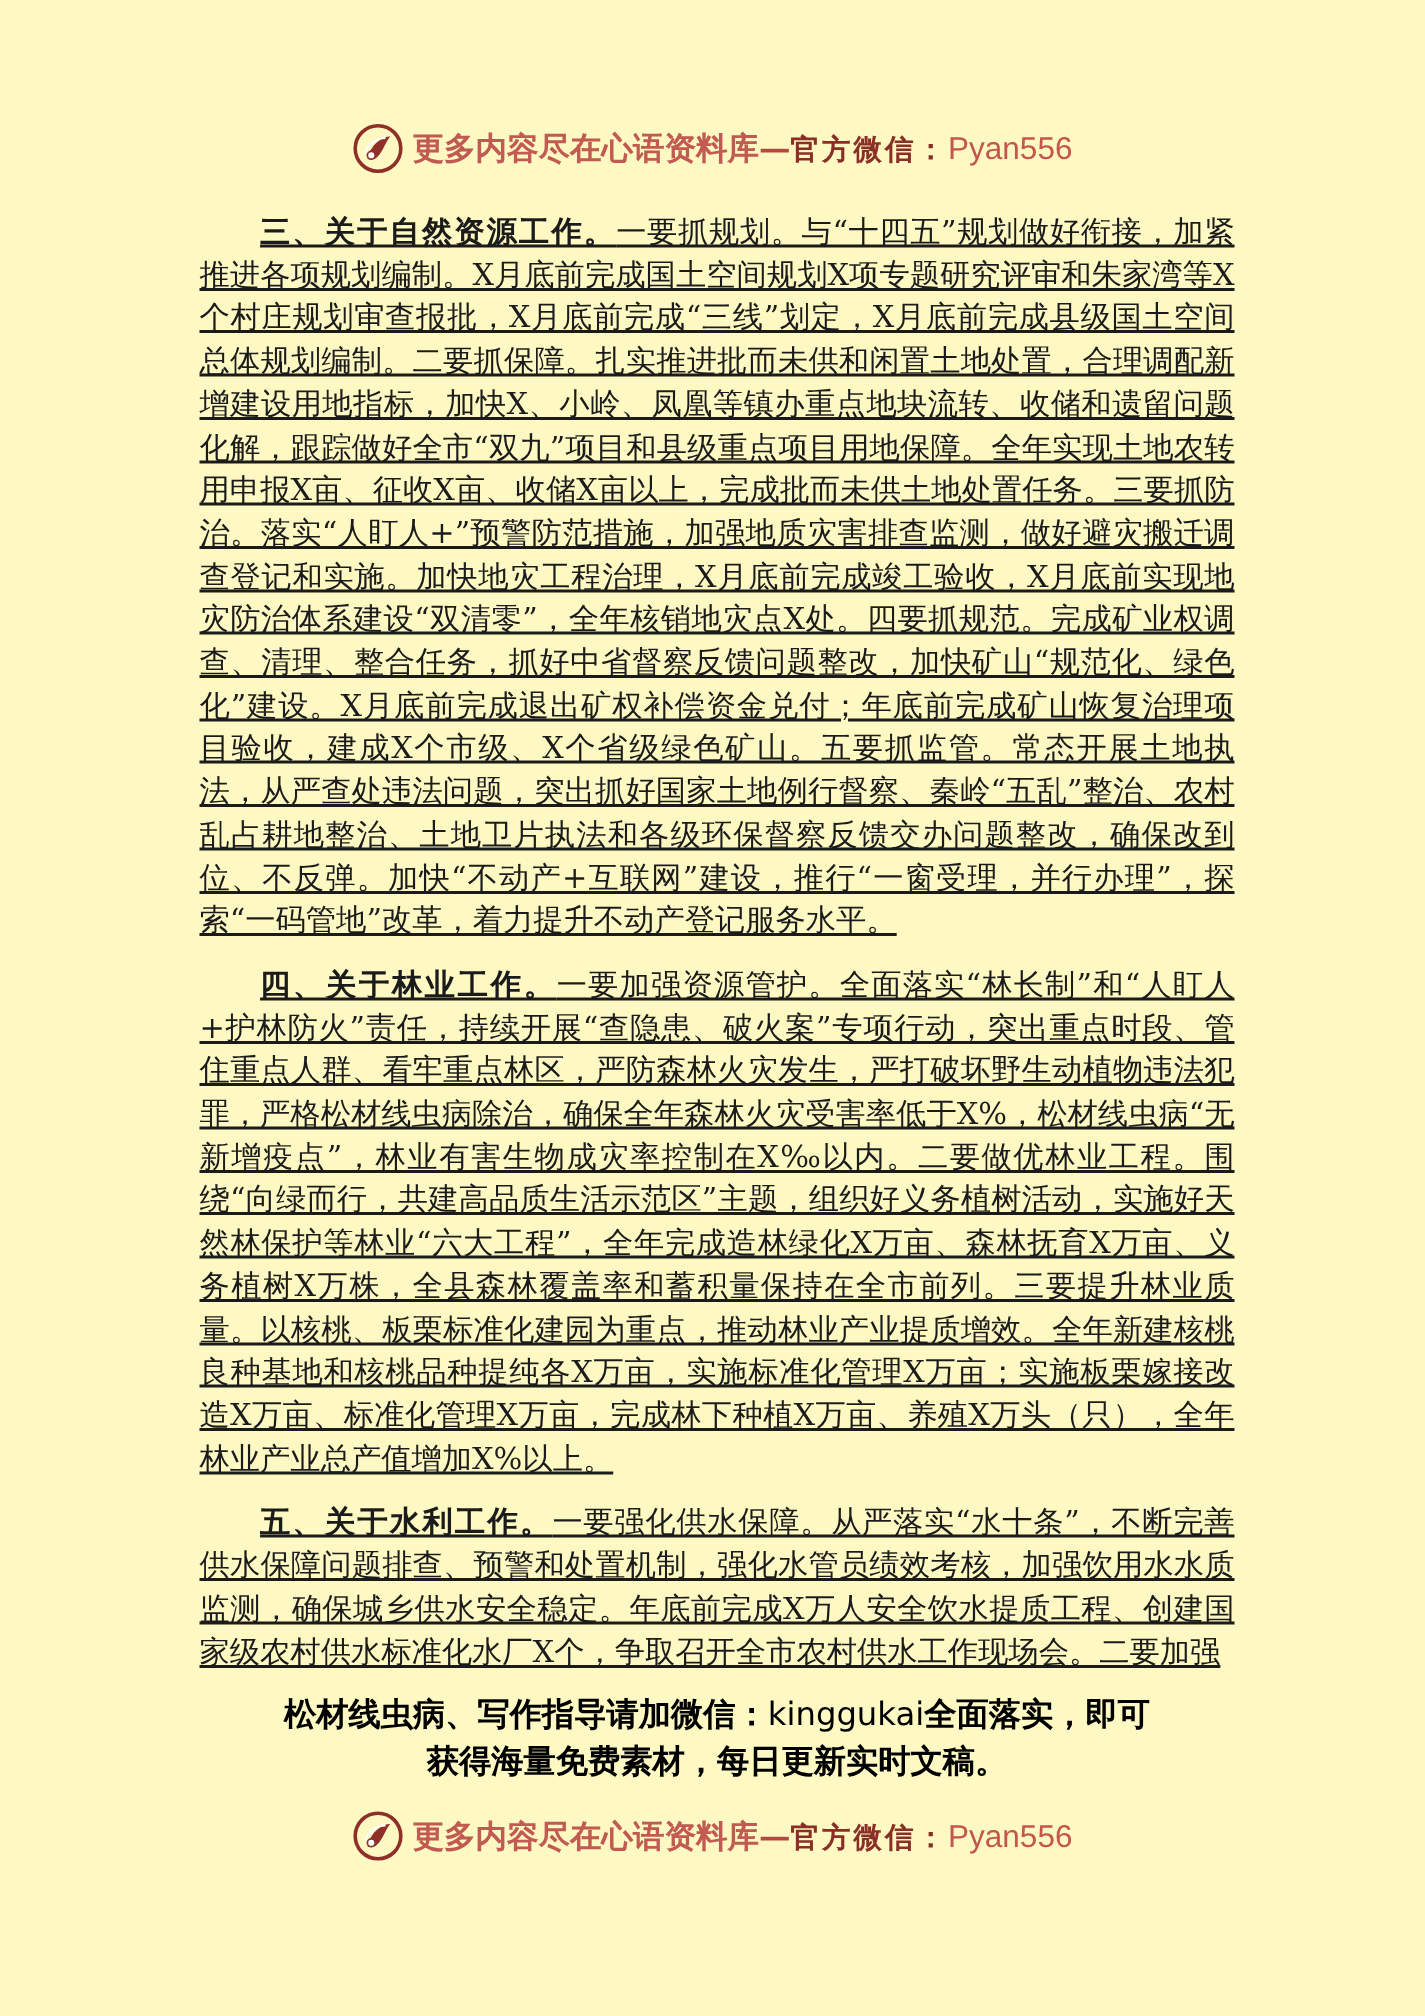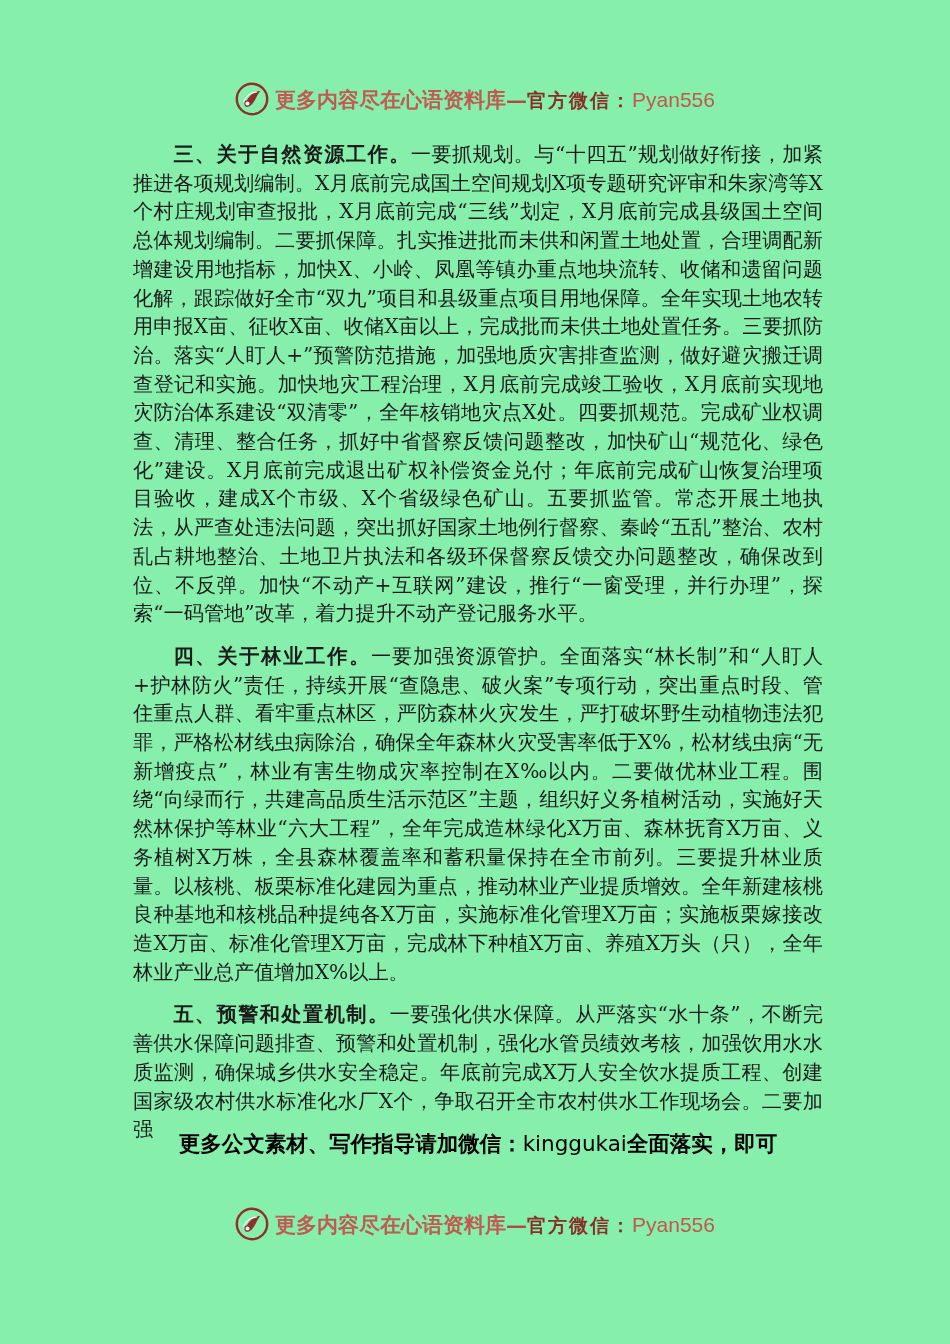--- a/index.html
+++ b/index.html
@@ -7,21 +7,21 @@
     padding: 0;
     background: #ffffff;
   }
   body {
     font-family: "DejaVu Serif", "Liberation Serif", serif;
   }
   .page {
     position: relative;
     width: 950px;
     height: 1344px;
-    background: #86efac;
+    background: #fef9c3;
     overflow: hidden;
     box-sizing: border-box;
   }
 
   
   .watermark {
     position: absolute;
     left: 0;
     width: 950px;
     display: flex;
@@ -65,21 +65,21 @@
     font-family: "DejaVu Serif", "Liberation Serif", serif;
     font-size: 20.2px;
     line-height: 28.7px;
     color: #1b1b1b;
     text-align: justify;
     text-justify: inter-ideograph;
     margin: 0 0 0 0;
     letter-spacing: 0px;
   }
   .para + .para { margin-top: 14px; }
-  .para.indent { text-indent: 2em; }
+  .para.indent { text-indent: 2em; text-decoration: underline; }
   .para b, .para .hd {
     font-weight: 700;
     letter-spacing: 1px;
   }
 
   
   .promo {
     position: absolute;
     left: 133px;
     top: 1128px;
@@ -114,26 +114,27 @@
     <span class="wm-text"><span>更多内容尽在心语资料库</span><span class="wm-dash">—</span><span class="wm-mid">官方微信：</span><span class="wm-id">Pyan556</span></span>
   </div>
 
   <div class="doc">
 
 
     <p class="para indent"><span class="hd">三、关于自然资源工作。</span><span>一要抓规划。与“十四五”规划做好衔接，加紧推进各项规划编制。X月底前完成国土空间规划X项专题研究评审和朱家湾等X个村庄规划审查报批，X月底前完成“三线”划定，X月底前完成县级国土空间总体规划编制。二要抓保障。扎实推进批而未供和闲置土地处置，合理调配新增建设用地指标，加快X、小岭、凤凰等镇办重点地块流转、收储和遗留问题化解，跟踪做好全市“双九”项目和县级重点项目用地保障。全年实现土地农转用申报X亩、征收X亩、收储X亩以上，完成批而未供土地处置任务。三要抓防治。落实“人盯人+”预警防范措施，加强地质灾害排查监测，做好避灾搬迁调查登记和实施。加快地灾工程治理，X月底前完成竣工验收，X月底前实现地灾防治体系建设“双清零”，全年核销地灾点X处。四要抓规范。完成矿业权调查、清理、整合任务，抓好中省督察反馈问题整改，加快矿山“规范化、绿色化”建设。X月底前完成退出矿权补偿资金兑付；年底前完成矿山恢复治理项目验收，建成X个市级、X个省级绿色矿山。五要抓监管。常态开展土地执法，从严查处违法问题，突出抓好国家土地例行督察、秦岭“五乱”整治、农村乱占耕地整治、土地卫片执法和各级环保督察反馈交办问题整改，确保改到位、不反弹。加快“不动产+互联网”建设，推行“一窗受理，并行办理”，探索“一码管地”改革，着力提升不动产登记服务水平。</span></p>
 
     <p class="para indent"><span class="hd">四、关于林业工作。</span><span>一要加强资源管护。全面落实“林长制”和“人盯人+护林防火”责任，持续开展“查隐患、破火案”专项行动，突出重点时段、管住重点人群、看牢重点林区，严防森林火灾发生，严打破坏野生动植物违法犯罪，严格松材线虫病除治，确保全年森林火灾受害率低于X%，松材线虫病“无新增疫点”，林业有害生物成灾率控制在X‰以内。二要做优林业工程。围绕“向绿而行，共建高品质生活示范区”主题，组织好义务植树活动，实施好天然林保护等林业“六大工程”，全年完成造林绿化X万亩、森林抚育X万亩、义务植树X万株，全县森林覆盖率和蓄积量保持在全市前列。三要提升林业质量。以核桃、板栗标准化建园为重点，推动林业产业提质增效。全年新建核桃良种基地和核桃品种提纯各X万亩，实施标准化管理X万亩；实施板栗嫁接改造X万亩、标准化管理X万亩，完成林下种植X万亩、养殖X万头（只），全年林业产业总产值增加X%以上。</span></p>
 
-    <p class="para indent"><span class="hd">五、预警和处置机制。</span><span>一要强化供水保障。从严落实“水十条”，不断完善供水保障问题排查、预警和处置机制，强化水管员绩效考核，加强饮用水水质监测，确保城乡供水安全稳定。年底前完成X万人安全饮水提质工程、创建国家级农村供水标准化水厂X个，争取召开全市农村供水工作现场会。二要加强</span></p>
+    <p class="para indent"><span class="hd">五、关于水利工作。</span><span>一要强化供水保障。从严落实“水十条”，不断完善供水保障问题排查、预警和处置机制，强化水管员绩效考核，加强饮用水水质监测，确保城乡供水安全稳定。年底前完成X万人安全饮水提质工程、创建国家级农村供水标准化水厂X个，争取召开全市农村供水工作现场会。二要加强</span></p>
 
   </div>
 
   <div class="promo">
-    <div><span>更多公文素材、写作指导请加微信：</span><span class="ascii">kinggukai</span><span>全面落实，即可</span></div>
+    <div><span>松材线虫病、写作指导请加微信：</span><span class="ascii">kinggukai</span><span>全面落实，即可</span></div>
+    <div>获得海量免费素材，每日更新实时文稿。</div>
   </div>
 
   <div class="watermark bottom">
     <span class="wm-logo">
       <svg viewBox="0 0 34 34" xmlns="http://www.w3.org/2000/svg">
         <circle cx="17" cy="17" r="15.2" fill="none" stroke="#8e2f28" stroke-width="2.4"></circle>
         <path d="M10 24 C12 14, 20 9, 25 9 C22 13, 21 17, 18 21 C15 25, 12 25, 10 24 Z" fill="#8e2f28"></path>
         <path d="M8.5 20 C11 13, 17 10, 22 10" fill="none" stroke="#ffffff" stroke-width="1.2"></path>
         <circle cx="12.5" cy="21.5" r="2.6" fill="#ffffff" stroke="#8e2f28" stroke-width="1.1"></circle>
       </svg>

